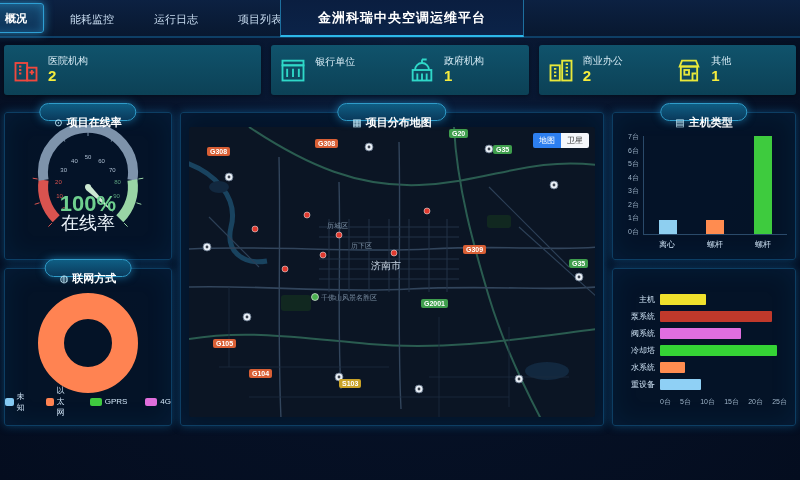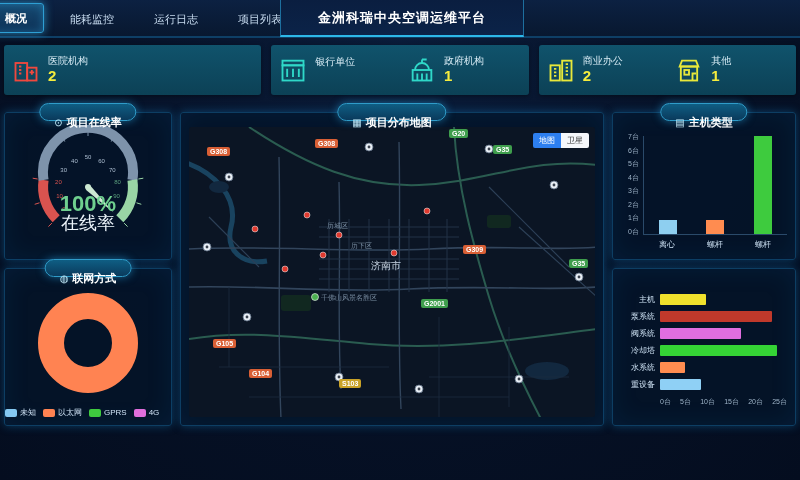--- a/index.html
+++ b/index.html
@@ -52,21 +52,21 @@
   .gauge-wrap { position:absolute; inset:12px 0 0 0; display:flex; justify-content:center; }
   .gauge-value { position:absolute; left:0; right:0; top:78px; text-align:center;
     font-size:22px; font-weight:bold; color:#6fcf8f; }
   .gauge-label { position:absolute; left:0; right:0; top:98px; text-align:center;
     font-size:18px; color:#eef6fc;font-family:Liberation Mono, monospace; }
   .gtick { font-size:6px; }
   .gt-low { fill:#d9534f; } .gt-mid { fill:#aebfd2; } .gt-high { fill:#5a9e7c; }
   
   .donut-wrap { position:absolute; inset:18px 0 26px 0; display:flex; align-items:center; justify-content:center; }
   .donut { width:100px; height:100px; border-radius:50%; border:26px solid #ff8352; }
-  .legend { position:absolute; left:0; right:0; bottom:7px; display:flex; gap:7px; }
+  .legend { position:absolute; left:0; right:0; bottom:7px; display:flex; justify-content:center; gap:18px; }
   .lg-item { display:flex; align-items:center; gap:3px; font-size:8px; color:#cfe3f5; cursor:pointer; }
   .lg-sw { width:12px; height:8px; border-radius:2px; }
   
   .map-area { position:absolute; left:8px; right:8px; top:14px; bottom:8px;
     background:#0b1524; overflow:hidden; border-radius:2px; }
   .map-area svg.roads { position:absolute; left:0; top:0; }
   .badge { position:absolute; font-size:7px; font-weight:bold; color:#fff;
     padding:1px 3px; border-radius:2px; line-height:1; }
   .mlabel { position:absolute; font-size:7px; color:#7b8fa3; white-space:nowrap; }
   .mlabel.city { font-size:10px; color:#c9d6e4; }

